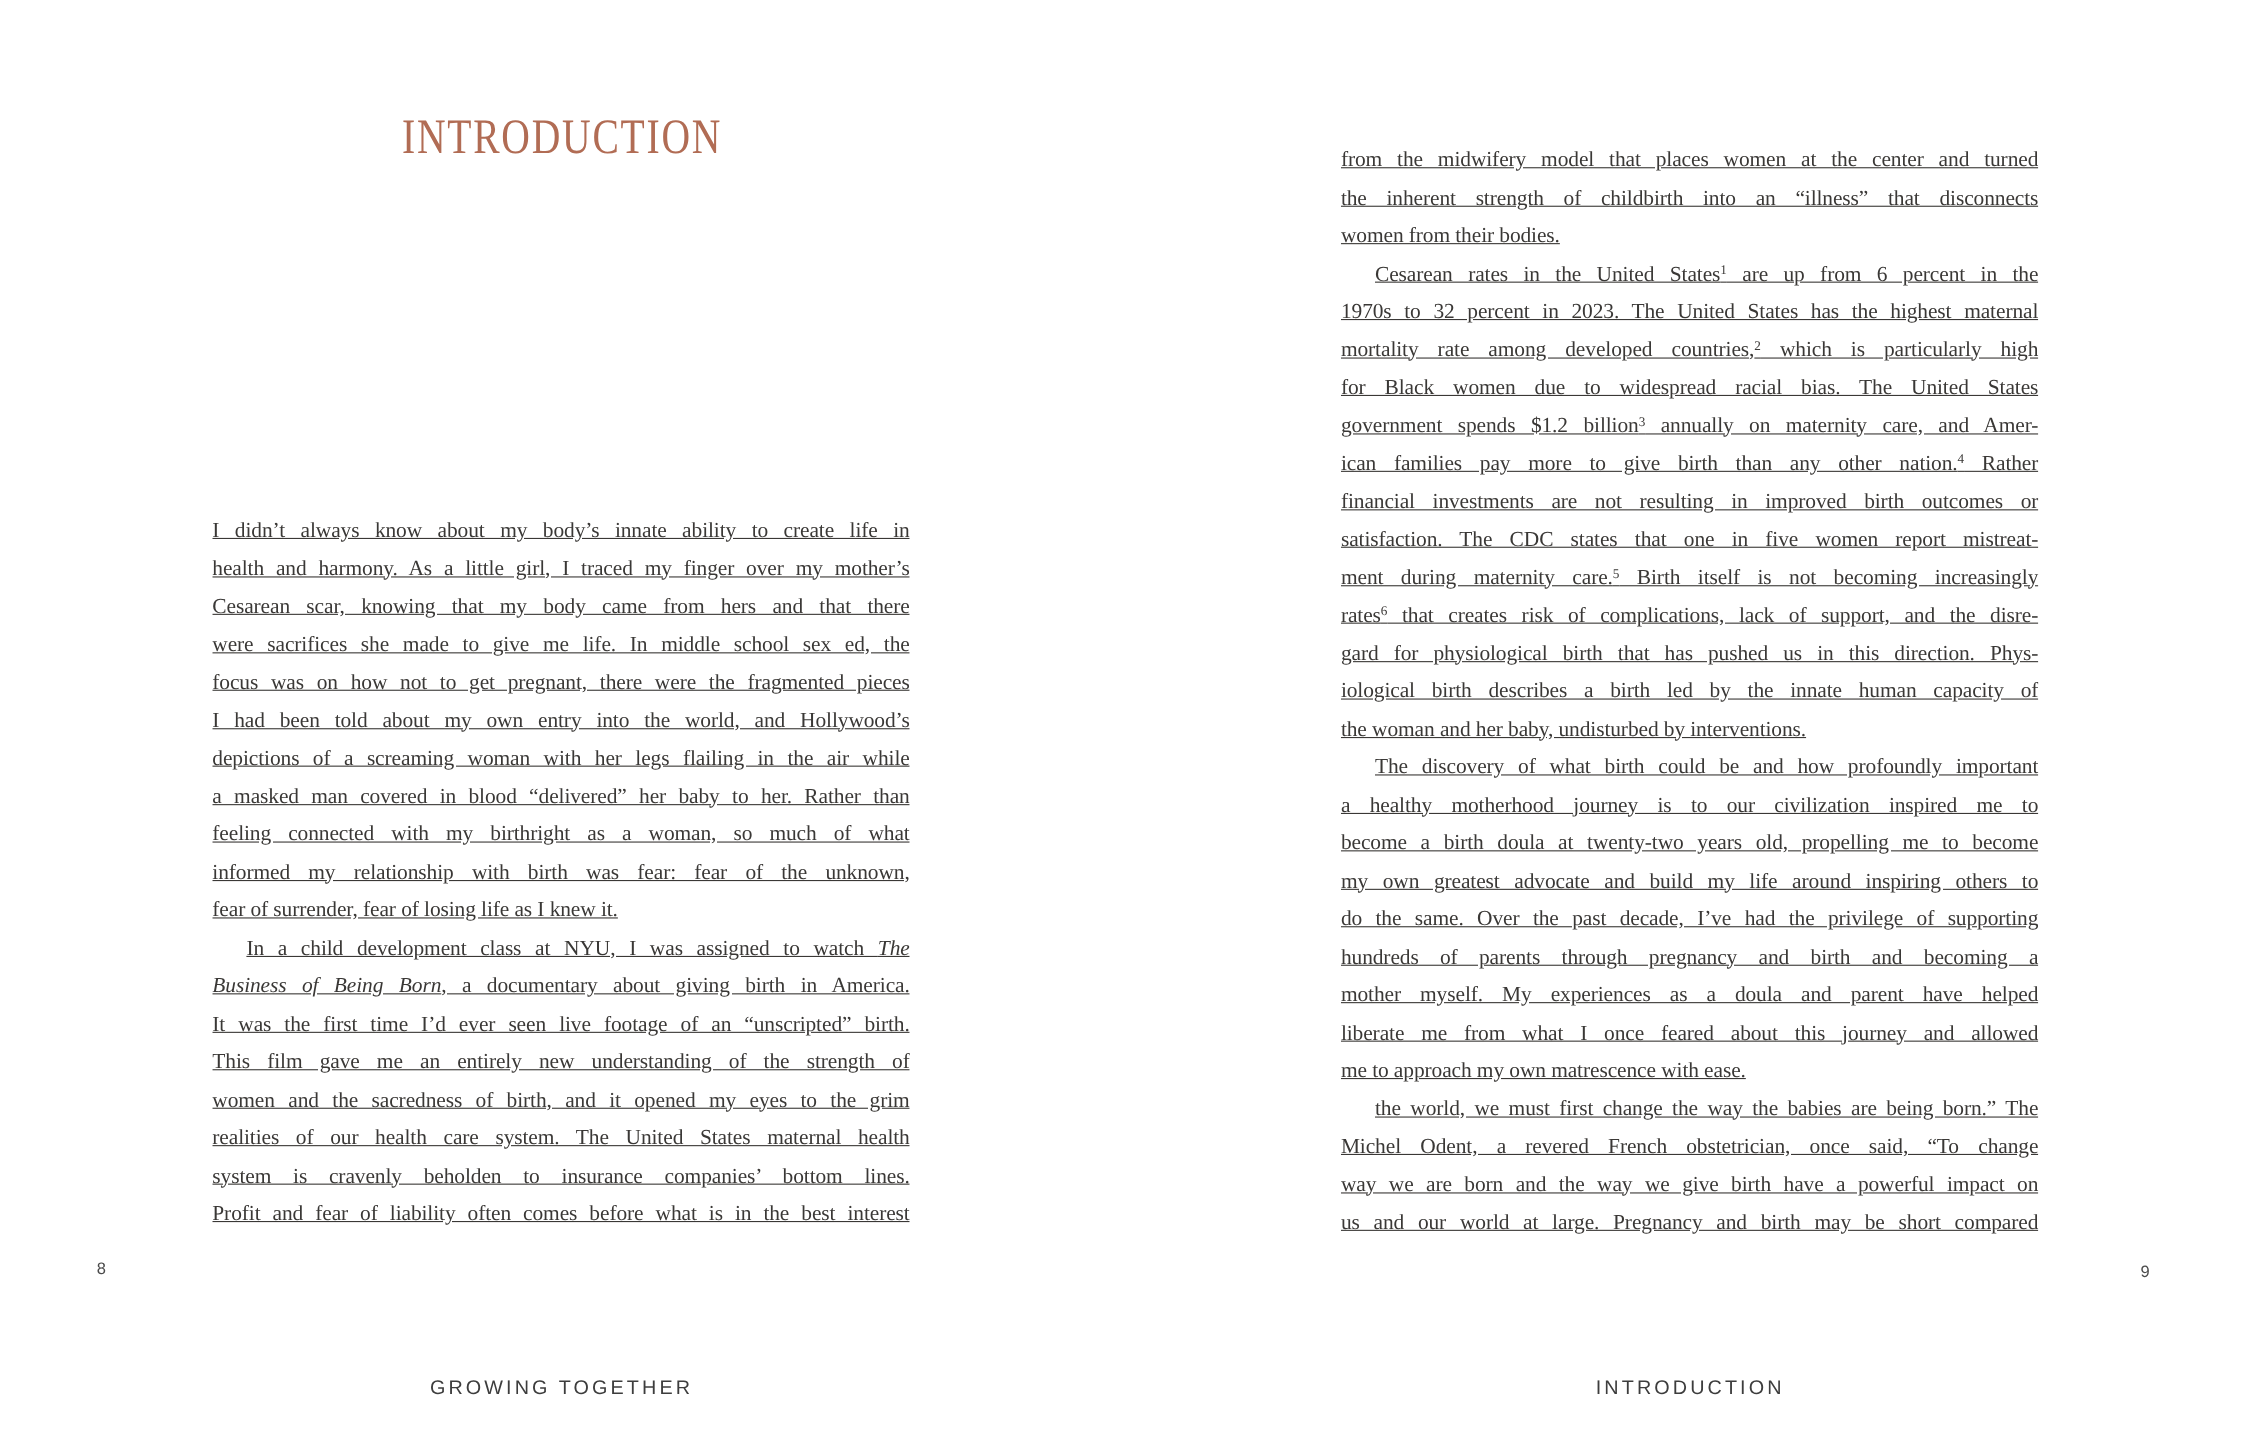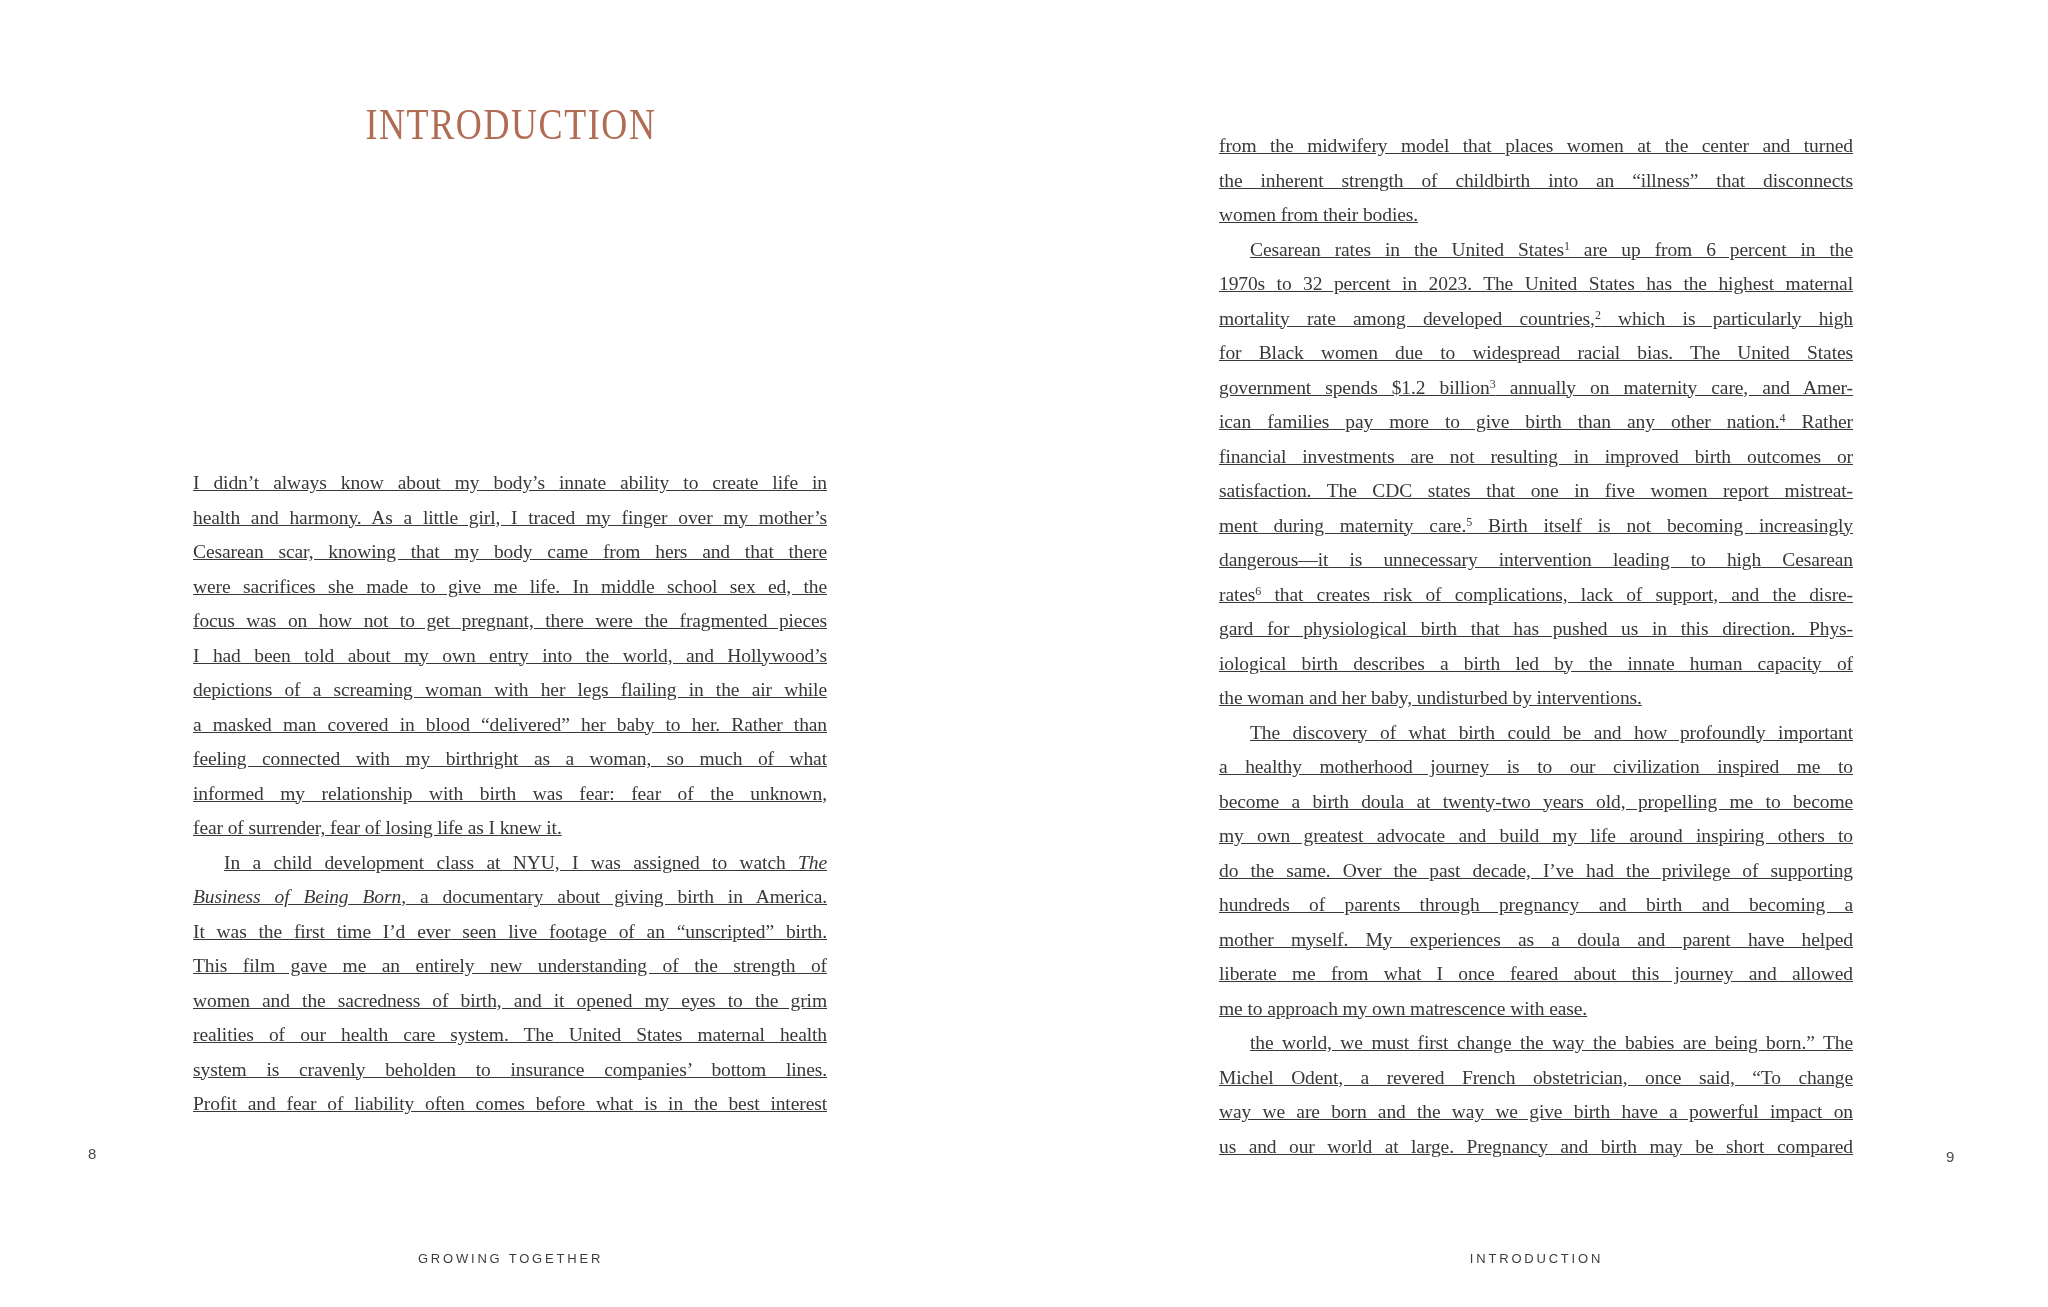--- a/index.html
+++ b/index.html
@@ -45,21 +45,21 @@
   .line.end { text-align-last: left; }
   .para.indent .line:first-child { text-indent: 31px; }
   .it  { font-style: italic; }
   .sup { font-size: 12px; vertical-align: 6px; line-height: 0; }
   .footer {
     position: absolute;
     top: 1251px;
     width: 635px;
     text-align: center;
     font-family: "Liberation Sans", sans-serif;
-    font-size: 13px;
+    font-size: 18px;
     letter-spacing: 2.8px;
     color: #3d3d3d;
   }
   #footer-left  { left: 193px; }
   #footer-right { left: 1219px; }
   .pagenum {
     position: absolute;
     font-family: "Liberation Sans", sans-serif;
     font-size: 15px;
     color: #4b4b4b;
@@ -113,21 +113,20 @@
         <div class="para indent">
           <div class="line"><span>Cesarean rates in the United States</span><span class="sup">1</span><span> are up from 6 percent in the</span></div>
           <div class="line"><span>1970s to 32 percent in 2023. The United States has the highest maternal</span></div>
           <div class="line"><span>mortality rate among developed countries,</span><span class="sup">2</span><span> which is particularly high</span></div>
           <div class="line"><span>for Black women due to widespread racial bias. The United States</span></div>
           <div class="line"><span>government spends $1.2 billion</span><span class="sup">3</span><span> annually on maternity care, and Amer-</span></div>
           <div class="line"><span>ican families pay more to give birth than any other nation.</span><span class="sup">4</span><span> Rather</span></div>
           <div class="line"><span>financial investments are not resulting in improved birth outcomes or</span></div>
           <div class="line"><span>satisfaction. The CDC states that one in five women report mistreat-</span></div>
           <div class="line"><span>ment during maternity care.</span><span class="sup">5</span><span> Birth itself is not becoming increasingly</span></div>
-          <div class="line"><span>dangerous—it is unnecessary intervention leading to high Cesarean</span></div>
           <div class="line"><span>rates</span><span class="sup">6</span><span> that creates risk of complications, lack of support, and the disre-</span></div>
           <div class="line"><span>gard for physiological birth that has pushed us in this direction. Phys-</span></div>
           <div class="line"><span>iological birth describes a birth led by the innate human capacity of</span></div>
           <div class="line end"><span>the woman and her baby, undisturbed by interventions.</span></div>
         </div>
         <div class="para indent">
           <div class="line"><span>The discovery of what birth could be and how profoundly important</span></div>
           <div class="line"><span>a healthy motherhood journey is to our civilization inspired me to</span></div>
           <div class="line"><span>become a birth doula at twenty-two years old, propelling me to become</span></div>
           <div class="line"><span>my own greatest advocate and build my life around inspiring others to</span></div>

